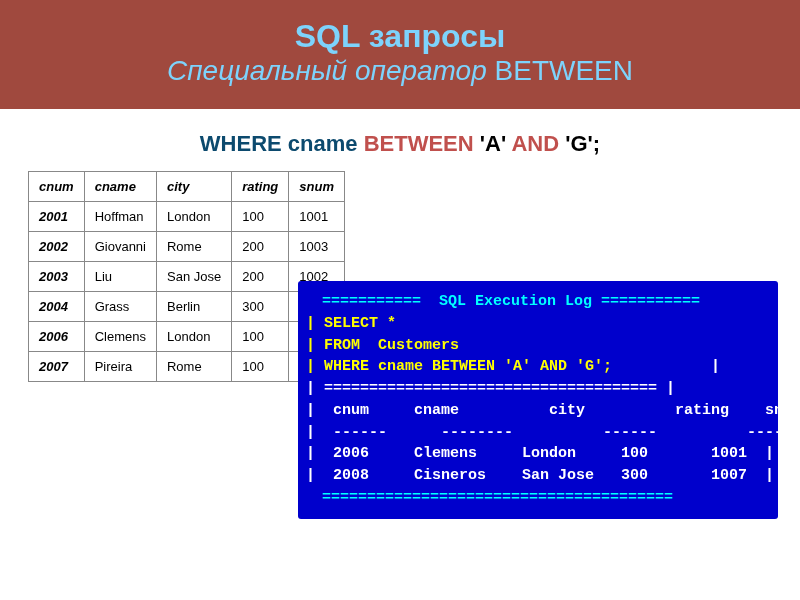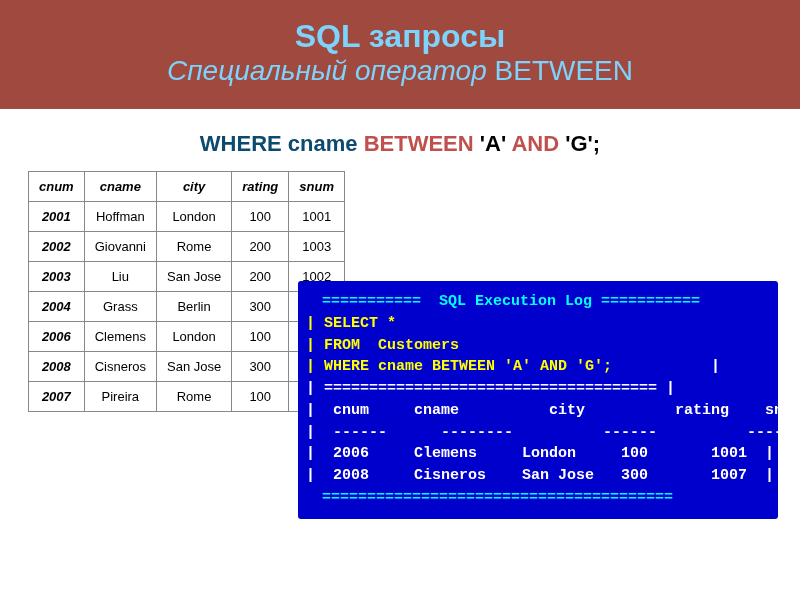--- a/index.html
+++ b/index.html
@@ -40,21 +40,21 @@
     position: relative;
     padding: 0 28px;
   }
   table.data {
     border-collapse: collapse;
     font-size: 13px;
   }
   table.data th, table.data td {
     border: 1px solid #888;
     padding: 7px 10px;
-    text-align: center;
+    text-align: left;
   }
   table.data th {
     font-style: italic;
     font-weight: bold;
     background: #fff;
   }
   table.data td.rownum {
     font-style: italic;
     font-weight: bold;
     margin-left: 24px;
@@ -132,27 +132,20 @@
           <td></td>
         </tr>
         <tr>
           <td class="rownum">2006</td>
           <td>Clemens</td>
           <td>London</td>
           <td>100</td>
           <td></td>
         </tr>
         <tr>
-          <td class="rownum">2008</td>
-          <td>Cisneros</td>
-          <td>San Jose</td>
-          <td>300</td>
-          <td></td>
-        </tr>
-        <tr>
           <td class="rownum">2007</td>
           <td>Pireira</td>
           <td>Rome</td>
           <td>100</td>
           <td></td>
         </tr>
       </tbody>
   </table>
 
   <div class="log-box"><span class="cyan">===========  SQL Execution Log ===========</span>

